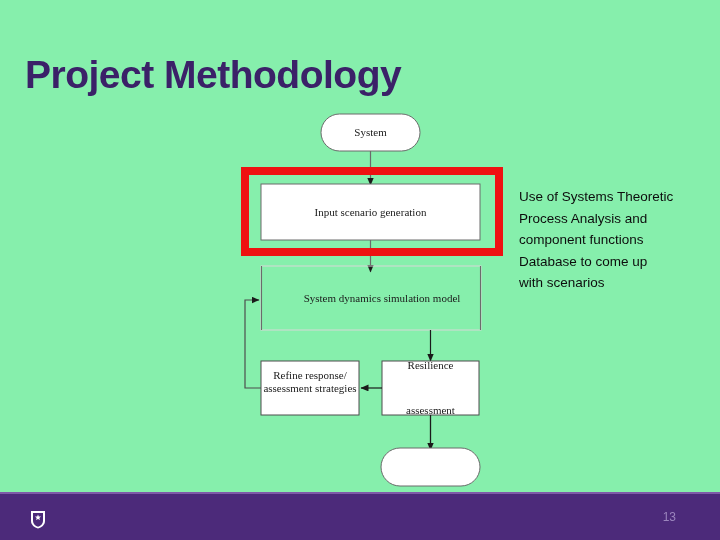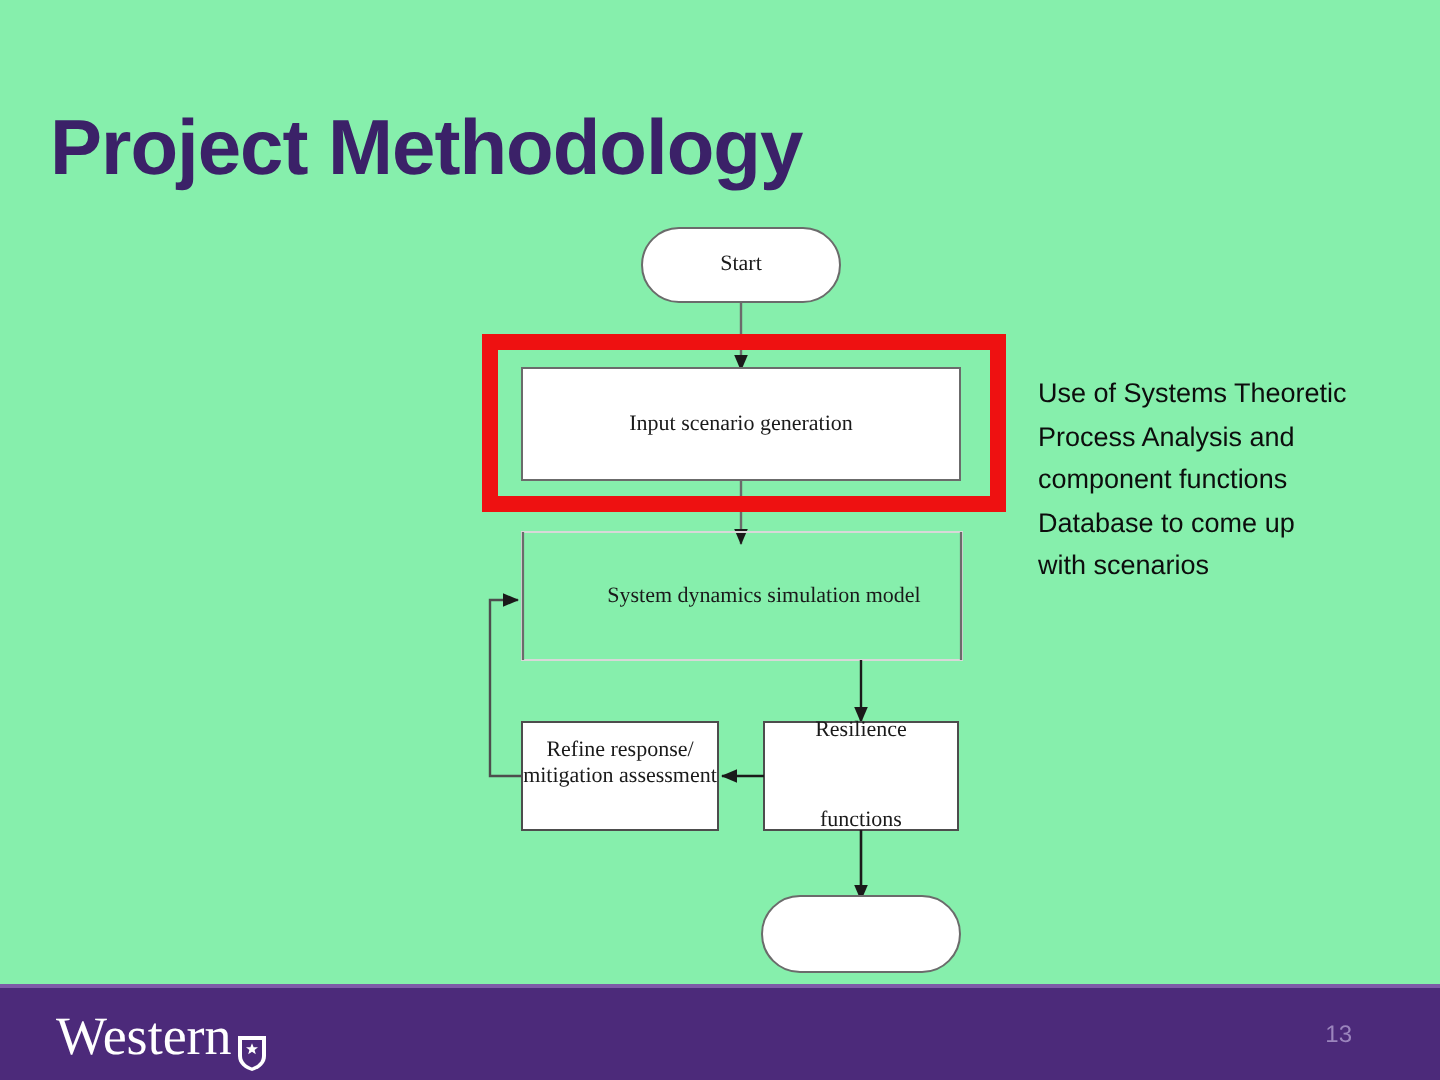--- a/index.html
+++ b/index.html
@@ -150,49 +150,48 @@
 
       <path d="M261,388 L245,388 L245,300 L259,300" fill="none" stroke="#4d4d4d" stroke-width="1.2" marker-end="url(#ah)"></path>
 
       <line x1="430.5" y1="415" x2="430.5" y2="450" stroke="#1a1a1a" stroke-width="1.3" marker-end="url(#ah)"></line>
 
       <rect x="381" y="448" width="99" height="38" rx="19" ry="19" fill="#ffffff" stroke="#6b6b6b" stroke-width="1"></rect>
 
       <rect x="245" y="171" width="254" height="81" fill="none" stroke="#ee1111" stroke-width="8"></rect>
     </svg>
 
-    <div class="node-label" style="left:321px; top:114px; width:99px; height:37px;">Start</div>
+    <div class="node-label" style="left:321px; top:114px; width:99px; height:37px;">System</div>
 
     <div class="node-label" style="left:261px; top:184px; width:219px; height:56px;border-radius:19px;">Input scenario generation</div>
 
     <div class="node-label" style="left:261px; top:266px; width:220px; height:64px;margin-left:11px;">System dynamics simulation model</div>
 
     <div class="node-label" style="left:261px; top:361px; width:98px; height:42px; flex-direction:column;">
       <span>Refine response/</span>
-      <span>mitigation assessment</span>
+      <span>assessment strategies</span>
     </div>
 
     <div class="node-label" style="left:382px; top:361px; width:97px; height:54px; flex-direction:column;gap:32px;">
       <span>Resilience</span>
-      <span>functions</span>
+      <span>assessment</span>
     </div>
 
   </div>
 
   <div id="annotation">
     <div>Use of Systems Theoretic</div>
     <div>Process Analysis and</div>
     <div>component functions</div>
     <div>Database to come up</div>
     <div>with scenarios</div>
   </div>
 
   <div id="footer">
     <div id="brand">
-      <span>Western</span>
       <span id="crest">
         <svg viewBox="0 0 16 19" width="16" height="19">
           <path d="M1,1 H15 V11 C15,15 11.5,17.5 8,18.5 C4.5,17.5 1,15 1,11 Z" fill="#ffffff"></path>
           <path d="M3,3 H13 V11 C13,14 10.5,15.9 8,16.7 C5.5,15.9 3,14 3,11 Z" fill="#4c2a7a"></path>
           <path d="M8,4.6 L8.8,6.6 L11,6.6 L9.3,8 L9.9,10.1 L8,8.9 L6.1,10.1 L6.7,8 L5,6.6 L7.2,6.6 Z" fill="#ffffff"></path>
         </svg>
       </span>
     </div>
     <div id="page-number">13</div>
   </div>

